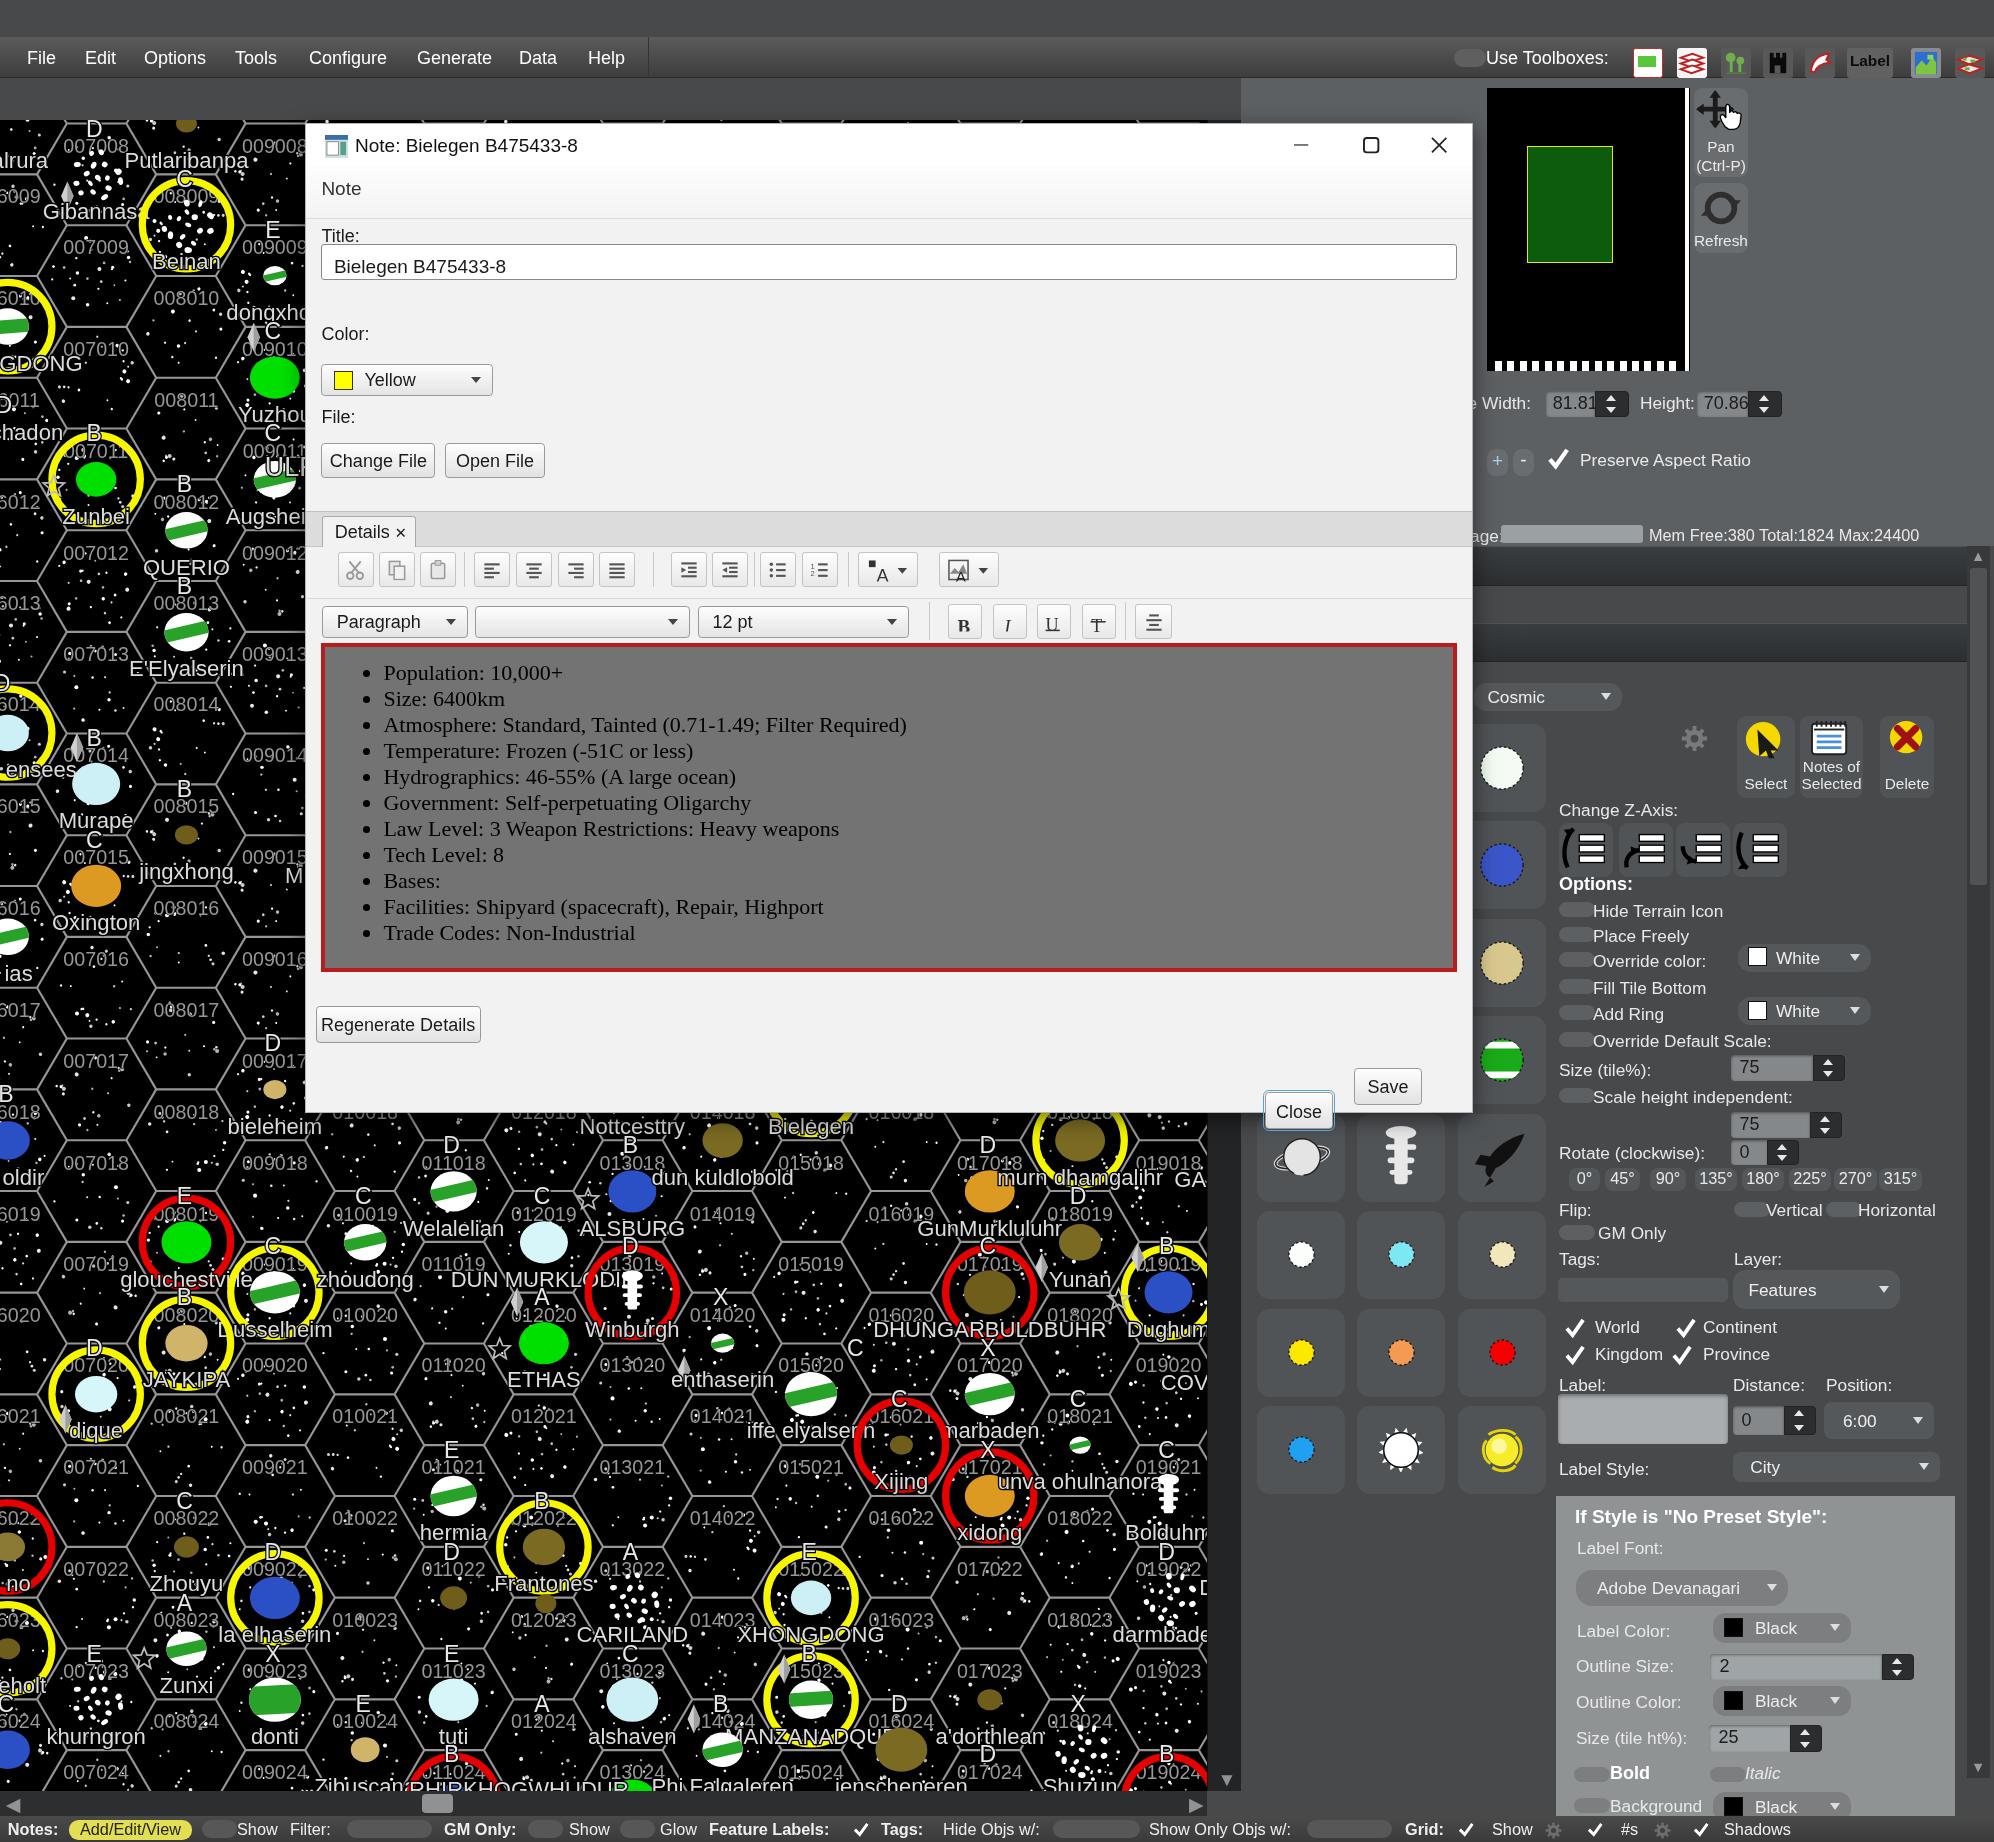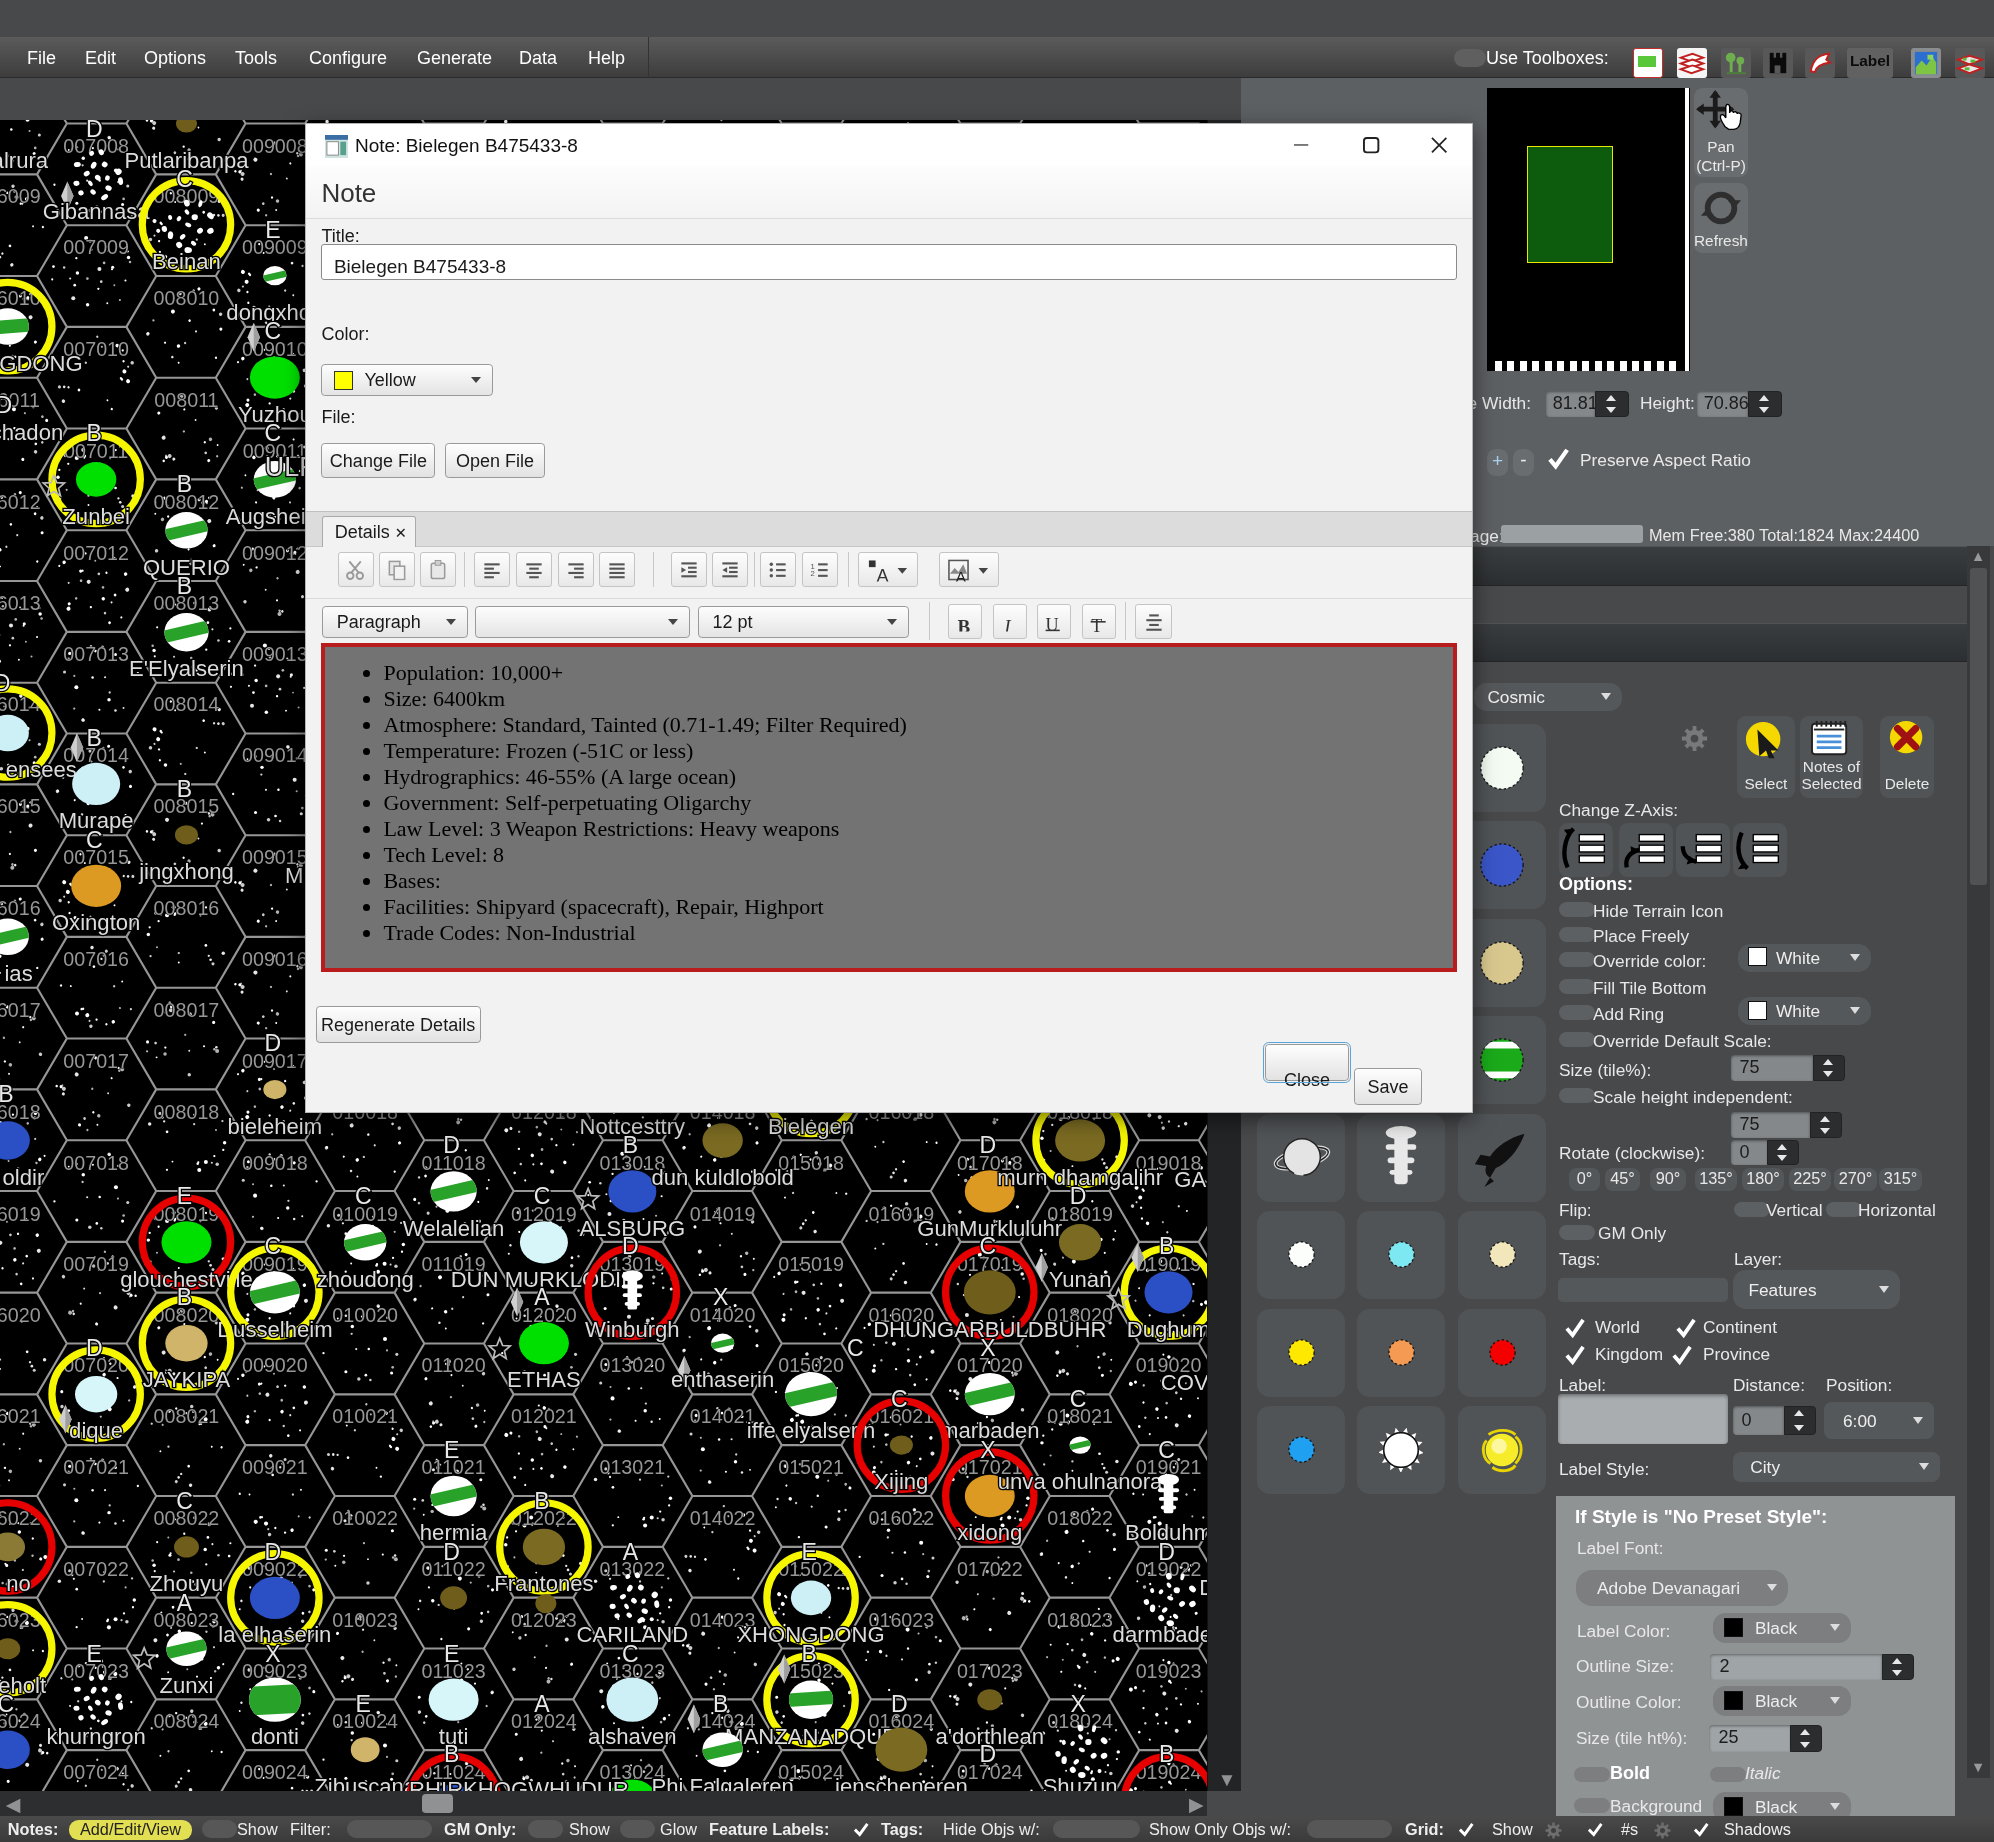--- a/index.html
+++ b/index.html
@@ -42,21 +42,21 @@
 .spinb:before{top:2.9px;border-bottom:6.7px solid #e8e8e8}
 .spinb:after{bottom:2.9px;border-top:6.7px solid #e8e8e8}
 .tog{position:absolute;width:36px;height:15.4px;border-radius:7.7px;background:#5c6062}
 .gbtn{position:absolute;background:#515457;border-radius:8.6px}
 .cell{position:absolute;width:88px;height:88px;background:#515457;border-radius:12.5px}
 .swatch{position:absolute;width:19px;height:19px;border:1px solid #111}
 .ckm{position:absolute}
 
 #dialog{left:305px;top:123px;width:1168px;height:990px;background:#f2f2f2;border:1px solid #b5b5b5;box-shadow:0 5.8px 21px rgba(0,0,0,.55);font-size:18px;color:#1a1a1a}
 #dtitle{position:absolute;left:0;top:0;width:100%;height:42px;background:#fff}
-#dnote{position:absolute;left:15.4px;top:54px;font-size:26px;color:#333}
+#dnote{position:absolute;left:15.4px;top:54px;font-size:19px;color:#333}
 .dhr{position:absolute;left:0;width:100%;height:1px;background:#dcdcdc}
 .din{position:absolute;background:#fff;border:1px solid #8a8a8a;border-radius:2.9px}
 .dbtn{position:absolute;background:linear-gradient(#fefefe,#e2e2e2);border:1px solid #9a9a9a;border-radius:3.8px;text-align:center;color:#1a1a1a}
 .tbtn{position:absolute;width:36px;height:35px;background:linear-gradient(#fdfdfd,#e8e8e8);border:1px solid #c4c4c4;border-radius:2.9px}
 .tbtn svg{position:absolute;left:50%;top:50%;transform:translate(-50%,-50%)}
 .dcombo{position:absolute;background:linear-gradient(#fdfdfd,#e4e4e4);border:1px solid #9a9a9a;border-radius:3.8px}
 .dcombo .ar{position:absolute;right:11.5px;top:50%;margin-top:-2.9px;width:0;height:0;border-left:5.8px solid transparent;border-right:5.8px solid transparent;border-top:6.7px solid #444}
 .bullets{font-family:"Liberation Serif",serif;font-size:22px;color:#000;line-height:26px}
 .bullets li{margin:0}
 </style></head><body>
@@ -1711,16 +1711,16 @@
           <li>Hydrographics: 46-55% (A large ocean)</li>
           <li>Government: Self-perpetuating Oligarchy</li>
           <li>Law Level: 3 Weapon Restrictions: Heavy weapons</li>
           <li>Tech Level: 8</li>
           <li>Bases:</li>
           <li>Facilities: Shipyard (spacecraft), Repair, Highport</li>
           <li>Trade Codes: Non-Industrial</li>
         </ul>
       </div>
       <div class="dbtn" style="left:9.6px;top:882px;width:165px;height:37px;padding-top:7.7px">Regenerate Details</div>
-      <div class="dbtn" style="left:959px;top:920px;width:84px;height:37px;padding-top:25px;outline:1.9px solid #58a6d8;outline-offset:1px">Close</div>
+      <div class="dbtn" style="left:959px;top:968px;width:68px;height:37px;padding-top:9px;outline:1.9px solid #58a6d8;outline-offset:1px">Close</div>
       <div class="dbtn" style="left:1048px;top:944px;width:68px;height:37px;padding-top:7.7px">Save</div>
     </div>
 </div>
 
 </body></html>

